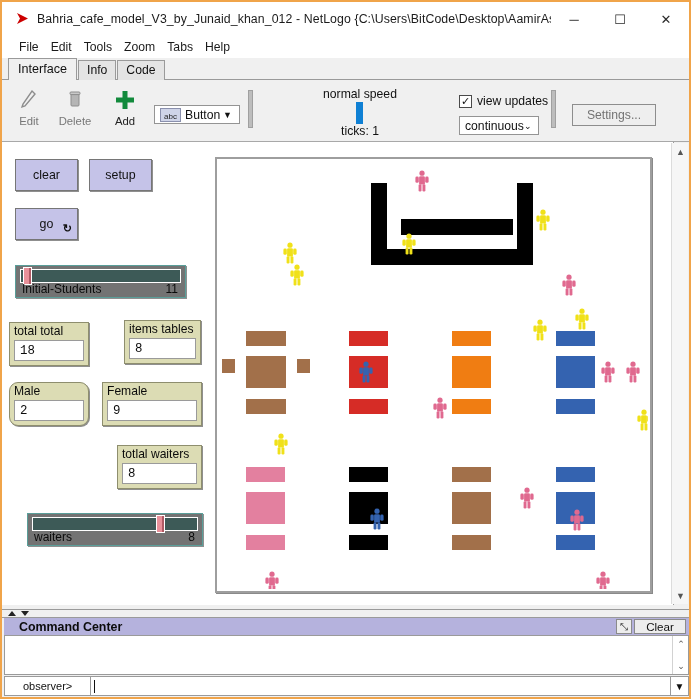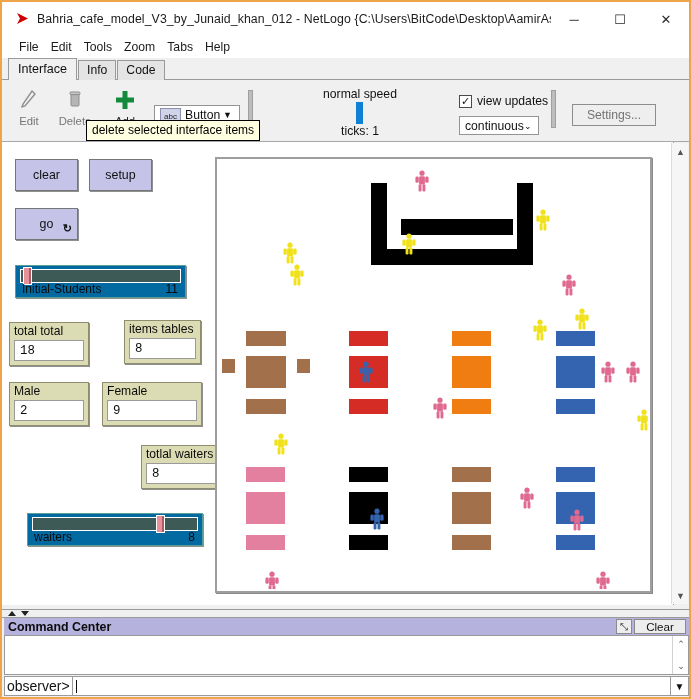--- a/index.html
+++ b/index.html
@@ -171,21 +171,21 @@
     box-shadow: 1px 1px 0 #8f8f8f;
     display: flex; align-items: center; justify-content: center;
     font-size: 12.4px; color: #111;
   }
   .nl-button .loop {
     position: absolute; right: 5px; bottom: 4px;
     font-size: 11px; color: #111; font-weight: bold;
   }
   .nl-slider {
     position: absolute;
-    background: #0369a1; border: 1px solid #5a9e99;
+    background: #737373; border: 1px solid #5a9e99;
     box-shadow: 1px 1px 0 #8f8f8f;
     text-align: right;
   }
   .nl-slider .track {
     position: absolute; left: 4px; right: 4px; top: 3px; height: 14px;
     background: #3d5a57; border: 1px solid #ffffff;
   }
   .nl-slider .thumb {
     position: absolute; top: 1px; width: 9px; height: 18px;
     background: #e8919a; border: 1px solid #fff;
@@ -242,21 +242,21 @@
   .tri.dn { border-left: 4px solid transparent; border-right: 4px solid transparent; border-top: 5px solid #222; }
 
   .cc-header {
     position: absolute; left: 2px; top: 616px;
     width: 685px; height: 17px;
     background: #b5b2dd;
     display: flex; align-items: center;
   }
   .cc-title {
     font-size: 12.4px; font-weight: bold; color: #0b0b0b;
-    padding-left: 4px;
+    padding-left: 15px;
   }
   .cc-expand {
     margin-left: auto; width: 16px; height: 15px;
     border: 1px solid #8b8b8b; background: #ededed;
     display: flex; align-items: center; justify-content: center;
     font-size: 10px; color: #111;
   }
   .cc-clear {
     width: 52px; height: 15px; margin-right: 3px; margin-left: 2px;
     border: 1px solid #8b8b8b; background: #ededed;
@@ -277,22 +277,22 @@
     display: flex; align-items: center; justify-content: center;
     font-size: 9px; color: #555;
   }
   .cc-prompt-row {
     position: absolute; left: 2px; top: 674px;
     width: 685px; height: 20px;
     display: flex; align-items: stretch;
   }
   .cc-prompt-lbl {
     border: 1px solid #9a9a9a; border-right: none;
-    background: #ffffff; font-size: 14px; color: #111;
-    display: flex; align-items: center; padding: 0 2px;
+    background: #ffffff; font-size: 11px; color: #111;
+    display: flex; align-items: center; padding: 0 18px;
   }
   .cc-input {
     flex: 1; border: 1px solid #9a9a9a; background: #ffffff;
     display: flex; align-items: center; padding-left: 3px;
   }
   .caret-bar { width: 1px; height: 13px; background: #111; }
   .cc-drop {
     width: 18px; border: 1px solid #9a9a9a; border-left: none;
     background: #ffffff;
     display: flex; align-items: center; justify-content: center;
@@ -378,21 +378,20 @@
 
     <div class="combo" style="left:457px; top:36px; width:80px; height:19px; padding-left:5px;">
       <span>continuous</span>
       <span class="caret">⌄</span>
     </div>
 
     <div class="sep-bar" style="left:549px;"></div>
 
     <div class="settings-btn" style="left:570px; top:24px; width:84px; height:22px;">Settings...</div>
 
-    <div class="tooltip" style="left:84px; top:40px;">delete selected interface items</div>
   </div>
 
   <div class="iface">
 
     <div class="nl-button" style="left:13px; top:17px; width:63px; height:32px;">
       <span>clear</span>
     </div>
     <div class="nl-button" style="left:87px; top:17px; width:63px; height:32px;">
       <span>setup</span>
     </div>
@@ -409,29 +408,29 @@
     </div>
 
     <div class="nl-monitor" style="left:7px; top:180px; width:80px; height:44px;">
       <span class="cap">total total</span>
       <span class="val">18</span>
     </div>
     <div class="nl-monitor" style="left:122px; top:178px; width:77px; height:44px;">
       <span class="cap">items tables</span>
       <span class="val">8</span>
     </div>
-    <div class="nl-monitor" style="left:7px; top:240px; width:80px; height:44px;">
+    <div class="nl-monitor" style="left:7px; top:240px; width:80px; height:44px;border-radius:9px;">
       <span class="cap">Male</span>
       <span class="val">2</span>
     </div>
     <div class="nl-monitor" style="left:100px; top:240px; width:100px; height:44px;">
       <span class="cap">Female</span>
       <span class="val">9</span>
     </div>
-    <div class="nl-monitor" style="left:115px; top:303px; width:85px; height:44px;margin-left:24px;">
+    <div class="nl-monitor" style="left:115px; top:303px; width:85px; height:44px;">
       <span class="cap">totlal waiters</span>
       <span class="val">8</span>
     </div>
 
     <div class="nl-slider" style="left:25px; top:371px; width:176px; height:33px;">
       <div class="track"></div>
       <div class="thumb" style="left:128px;"></div>
       <span class="nm">waiters</span>
       <span class="vl">8</span>
     </div>

